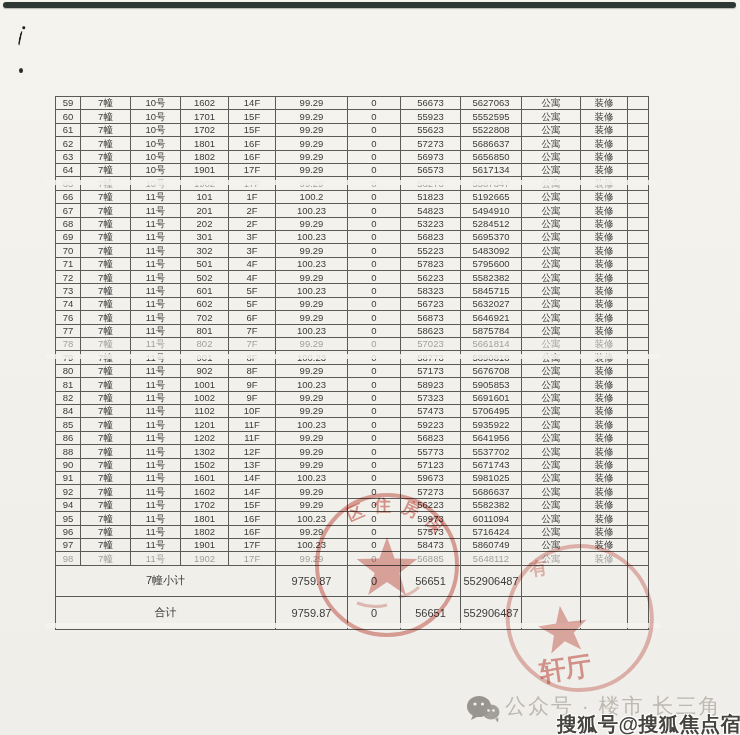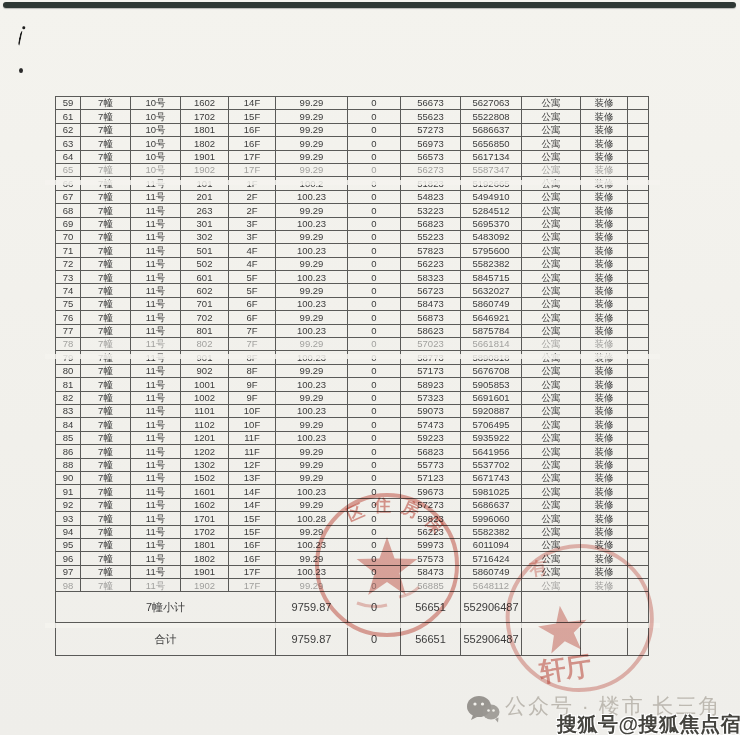--- a/index.html
+++ b/index.html
@@ -71,20 +71,34 @@
           <td>14F</td>
           <td>99.29</td>
           <td>0</td>
           <td>56673</td>
           <td>5627063</td>
           <td>公寓</td>
           <td>装修</td>
           <td></td>
         </tr>
         <tr>
+          <td>60</td>
+          <td>7幢</td>
+          <td>10号</td>
+          <td>1701</td>
+          <td>15F</td>
+          <td>99.29</td>
+          <td>0</td>
+          <td>55923</td>
+          <td>5552595</td>
+          <td>公寓</td>
+          <td>装修</td>
+          <td></td>
+        </tr>
+        <tr>
           <td>61</td>
           <td>7幢</td>
           <td>10号</td>
           <td>1702</td>
           <td>15F</td>
           <td>99.29</td>
           <td>0</td>
           <td>55623</td>
           <td>5522808</td>
           <td>公寓</td>
@@ -172,21 +186,21 @@
           <td>54823</td>
           <td>5494910</td>
           <td>公寓</td>
           <td>装修</td>
           <td></td>
         </tr>
         <tr>
           <td>68</td>
           <td>7幢</td>
           <td>11号</td>
-          <td>263</td>
+          <td>202</td>
           <td>2F</td>
           <td>99.29</td>
           <td>0</td>
           <td>53223</td>
           <td>5284512</td>
           <td>公寓</td>
           <td>装修</td>
           <td></td>
         </tr>
         <tr>
@@ -267,34 +281,20 @@
           <td>5F</td>
           <td>99.29</td>
           <td>0</td>
           <td>56723</td>
           <td>5632027</td>
           <td>公寓</td>
           <td>装修</td>
           <td></td>
         </tr>
         <tr>
-          <td>75</td>
-          <td>7幢</td>
-          <td>11号</td>
-          <td>701</td>
-          <td>6F</td>
-          <td>100.23</td>
-          <td>0</td>
-          <td>58473</td>
-          <td>5860749</td>
-          <td>公寓</td>
-          <td>装修</td>
-          <td></td>
-        </tr>
-        <tr>
           <td>76</td>
           <td>7幢</td>
           <td>11号</td>
           <td>702</td>
           <td>6F</td>
           <td>99.29</td>
           <td>0</td>
           <td>56873</td>
           <td>5646921</td>
           <td>公寓</td>
@@ -379,34 +379,20 @@
           <td>9F</td>
           <td>99.29</td>
           <td>0</td>
           <td>57323</td>
           <td>5691601</td>
           <td>公寓</td>
           <td>装修</td>
           <td></td>
         </tr>
         <tr>
-          <td>83</td>
-          <td>7幢</td>
-          <td>11号</td>
-          <td>1101</td>
-          <td>10F</td>
-          <td>100.23</td>
-          <td>0</td>
-          <td>59073</td>
-          <td>5920887</td>
-          <td>公寓</td>
-          <td>装修</td>
-          <td></td>
-        </tr>
-        <tr>
           <td>84</td>
           <td>7幢</td>
           <td>11号</td>
           <td>1102</td>
           <td>10F</td>
           <td>99.29</td>
           <td>0</td>
           <td>57473</td>
           <td>5706495</td>
           <td>公寓</td>
@@ -486,34 +472,20 @@
         <tr>
           <td>92</td>
           <td>7幢</td>
           <td>11号</td>
           <td>1602</td>
           <td>14F</td>
           <td>99.29</td>
           <td>0</td>
           <td>57273</td>
           <td>5686637</td>
-          <td>公寓</td>
-          <td>装修</td>
-          <td></td>
-        </tr>
-        <tr>
-          <td>93</td>
-          <td>7幢</td>
-          <td>11号</td>
-          <td>1701</td>
-          <td>15F</td>
-          <td>100.28</td>
-          <td>0</td>
-          <td>59823</td>
-          <td>5996060</td>
           <td>公寓</td>
           <td>装修</td>
           <td></td>
         </tr>
         <tr>
           <td>94</td>
           <td>7幢</td>
           <td>11号</td>
           <td>1702</td>
           <td>15F</td>

